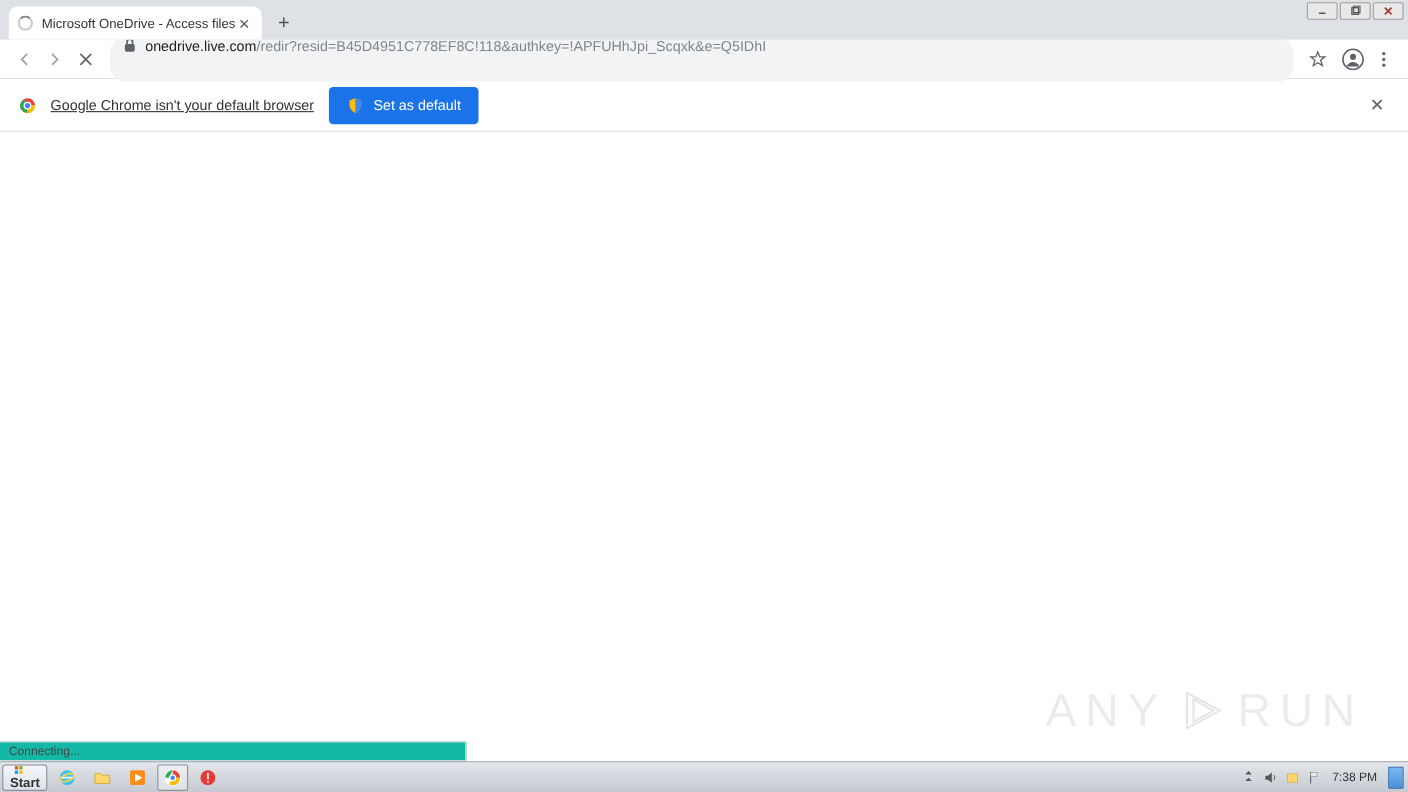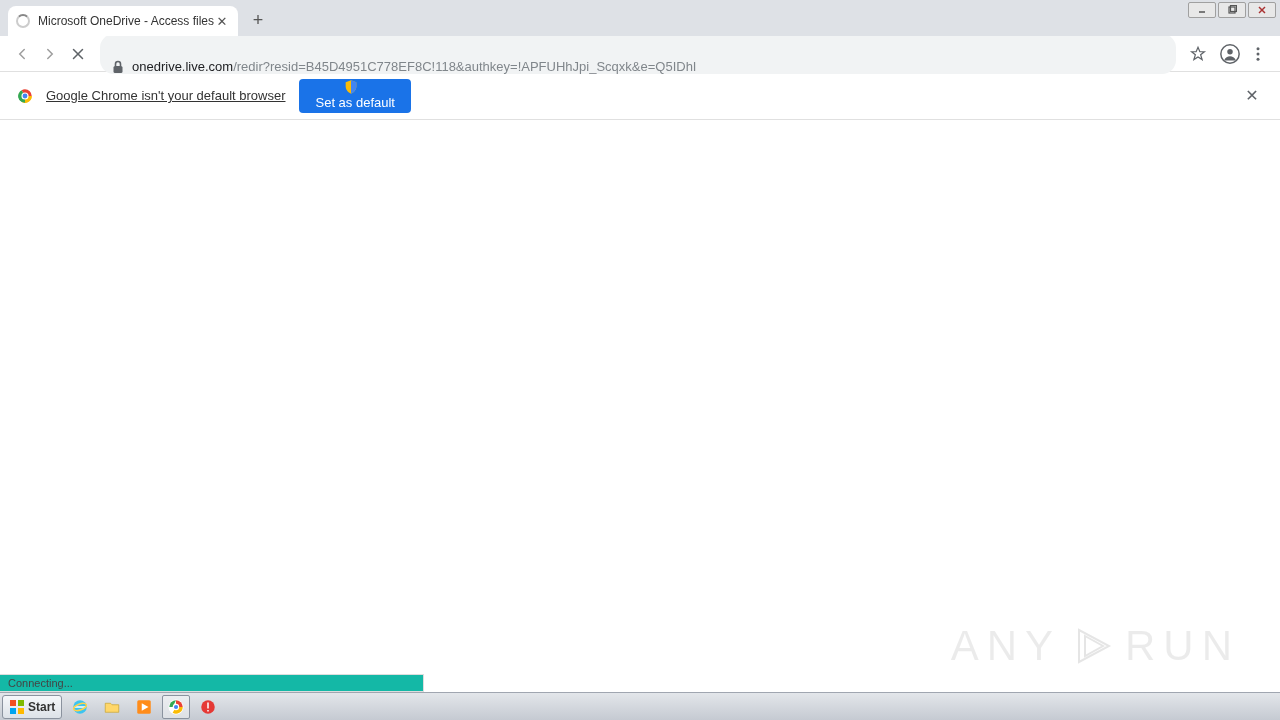--- a/index.html
+++ b/index.html
@@ -14,49 +14,49 @@
 .new-tab { width: 28px; height: 28px; display: flex; align-items: center; justify-content: center; color: #555; font-size: 18px; margin-left: 6px; margin-bottom: 2px; cursor: pointer; }
 
 .window-controls { position: absolute; right: 4px; top: 2px; display: flex; gap: 2px; }
 .wc-btn { width: 28px; height: 16px; border: 1px solid #a0a0a0; background: #e8e8e8; display: flex; align-items: center; justify-content: center; font-size: 10px; color: #555; border-radius: 2px; }
 
 
 .toolbar { height: 36px; background: #fff; display: flex; align-items: center; padding: 0 8px; border-bottom: 1px solid #e0e0e0; }
 .nav-btn { width: 28px; height: 28px; display: flex; align-items: center; justify-content: center; color: #9e9e9e; cursor: pointer; }
 .nav-btn.enabled { color: #5f6368; }
 .nav-btn svg { width: 18px; height: 18px; }
-.omnibox { flex: 1; height: 40px; background: #f1f3f4; border-radius: 14px; display: flex; align-items: flex-end; padding: 0 12px; margin: 0 8px; }
+.omnibox { flex: 1; height: 40px; background: #f1f3f4; border-radius: 14px; display: flex; align-items: flex-start; padding: 0 12px; margin: 0 8px; }
 .lock-icon { color: #5f6368; margin-right: 8px; display: flex; }
 .url-text { font-size: 13px; color: #202124; white-space: nowrap; overflow: hidden; }
 .url-text .path { color: #80868b; }
 .star-btn { width: 28px; height: 28px; display: flex; align-items: center; justify-content: center; color: #5f6368; }
 .profile-btn { width: 28px; height: 28px; display: flex; align-items: center; justify-content: center; color: #5f6368; margin-left: 4px; }
 .menu-btn { width: 28px; height: 28px; display: flex; align-items: center; justify-content: center; color: #5f6368; }
 
 
 .infobar { height: 48px; background: #fff; border-bottom: 1px solid #e0e0e0; display: flex; align-items: center; padding: 0 16px; }
 .chrome-logo { width: 18px; height: 18px; margin-right: 12px; }
 .infobar-text { font-size: 13px; color: #333; text-decoration: underline; }
-.set-default-btn { margin-left: 14px; background: #1a73e8; color: #fff; border: none; border-radius: 4px; height: 34px; padding: 0 16px; font-size: 13px; display: flex; align-items: center; cursor: pointer; flex-direction: column; }
+.set-default-btn { margin-left: 14px; background: #1a73e8; color: #fff; border: none; border-radius: 4px; height: 34px; padding: 0 16px; font-size: 13px; display: flex; align-items: center; cursor: pointer; }
 .shield-icon { width: 16px; height: 16px; margin-right: 8px; }
 .infobar-close { margin-left: auto; width: 24px; height: 24px; display: flex; align-items: center; justify-content: center; color: #5f6368; font-size: 16px; cursor: pointer; }
 
 
 .content { position: absolute; top: 120px; left: 0; right: 0; bottom: 28px; background: #fff; }
 
 
 .status-bar { position: absolute; left: 0; bottom: 28px; background: #14b8a6; border: 1px solid #ddd; border-left: none; padding: 2px 8px; font-size: 11px; color: #444; width: 424px; }
 
 
 .watermark { position: absolute; right: 40px; bottom: 50px; font-size: 42px; font-weight: 300; letter-spacing: 8px; color: rgba(0,0,0,0.08); display: flex; align-items: center; gap: 12px; font-family: Arial, sans-serif; }
 .watermark .play { width: 40px; height: 40px; }
 
 
 .taskbar { position: absolute; bottom: 0; left: 0; right: 0; height: 28px; background: linear-gradient(#e3e6ea, #c5cad2); border-top: 1px solid #a0a6b0; display: flex; align-items: center; }
-.start-btn { height: 24px; margin: 0 2px; padding: 0 6px; background: linear-gradient(#f5f7fa, #dde2e8); border: 1px solid #8a929e; border-radius: 3px; display: flex; align-items: center; font-size: 12px; font-weight: bold; color: #333; cursor: pointer; }
+.start-btn { height: 24px; margin: 0 2px; padding: 0 6px; background: linear-gradient(#f5f7fa, #dde2e8); border: 1px solid #8a929e; border-radius: 3px; display: flex; font-size: 12px; font-weight: bold; color: #333; cursor: pointer; flex-direction: column; }
 .start-orb { width: 16px; height: 16px; margin-right: 3px; }
 .tb-icon { width: 28px; height: 24px; margin: 0 2px; display: flex; align-items: center; justify-content: center; cursor: pointer; border-radius: 2px; }
 .tb-icon.active { background: rgba(255,255,255,0.4); border: 1px solid #8a929e; }
 .tb-icon svg, .tb-icon .ic { width: 18px; height: 18px; }
 .tray { margin-left: auto; display: flex; align-items: center; height: 100%; padding-right: 4px; }
 .tray-icon { width: 20px; height: 24px; display: flex; align-items: center; justify-content: center; color: #555; }
 .tray-time { font-size: 11px; color: #333; padding: 0 6px; }
 .tray-desktop { width: 14px; height: 20px; background: linear-gradient(#7ab8f5,#4a90d9); border: 1px solid #2a6db0; border-radius: 1px; margin-left: 4px; }
 </style>
 </head>
@@ -213,13 +213,39 @@
       </svg>
   </div>
   <div class="tb-icon">
     <svg class="ic" viewBox="0 0 24 24">
         <circle cx="12" cy="12" r="9" fill="#e53935"></circle>
         <rect x="11" y="6" width="2" height="8" fill="#fff"></rect>
         <rect x="11" y="16" width="2" height="2" fill="#fff"></rect>
       </svg>
   </div>
 
+  <div class="tray">
+    <div class="tray-icon">
+      <svg width="10" height="14" viewBox="0 0 10 14">
+          <path d="M5 1l3 3H2zM5 7l3 3H2z" fill="#555"></path>
+        </svg>
+    </div>
+    <div class="tray-icon">
+      <svg width="14" height="14" viewBox="0 0 24 24">
+          <path d="M4 9v6h4l6 5V4L8 9z" fill="#555"></path>
+          <path d="M17 8a6 6 0 010 8" fill="none" stroke="#555" stroke-width="1.5"></path>
+        </svg>
+    </div>
+    <div class="tray-icon">
+      <svg width="14" height="14" viewBox="0 0 24 24">
+          <rect x="4" y="6" width="16" height="13" fill="#ffd76a" stroke="#caa636"></rect>
+        </svg>
+    </div>
+    <div class="tray-icon">
+      <svg width="14" height="14" viewBox="0 0 24 24">
+          <path d="M6 3v18" stroke="#555" stroke-width="1.5"></path>
+          <path d="M6 4h11l-2 3 2 3H6z" fill="#eee" stroke="#888"></path>
+        </svg>
+    </div>
+    <div class="tray-time">7:38 PM</div>
+    <div class="tray-desktop"></div>
+  </div>
 </div>
 
 </body></html>

